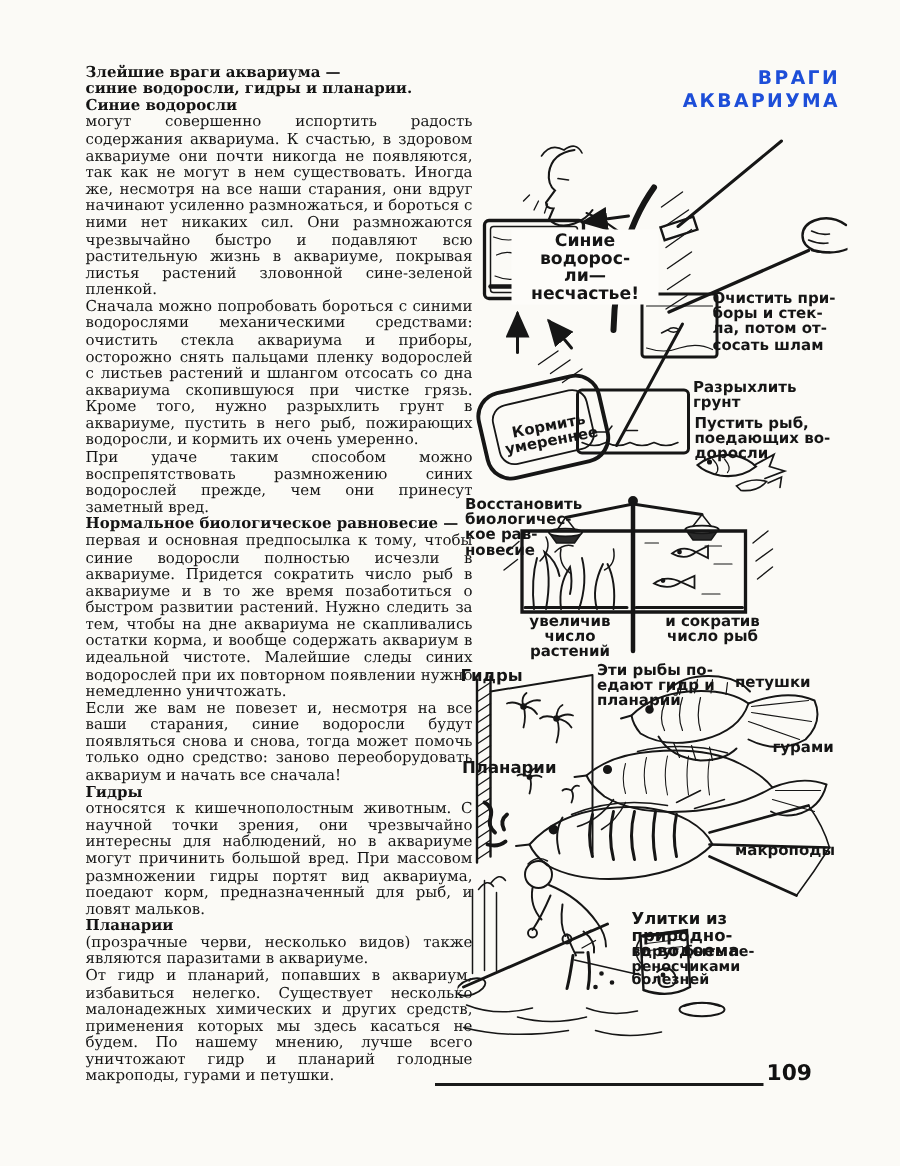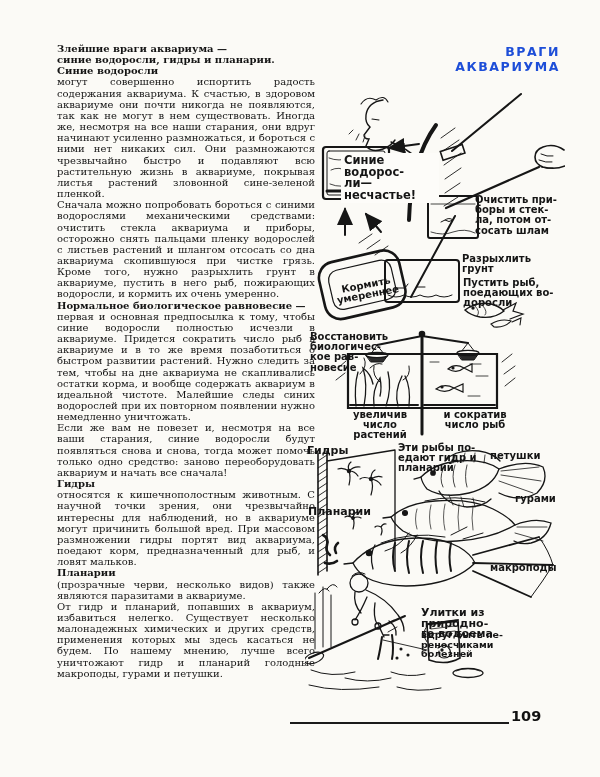--- a/index.html
+++ b/index.html
@@ -30,21 +30,21 @@
   .illo2{left:310px;top:328px;width:255px;height:110px;}
   .illo3{left:305px;top:443px;width:258px;height:258px;}
   .lbl{
     position:absolute;font-family:"DejaVu Sans", sans-serif;font-weight:bold;
     color:#151515;white-space:pre-line;
   }
   .lbl-11{font-size:11px;line-height:10.6px;}
   .lbl-10{font-size:10px;line-height:10.2px;}
   .lbl-9{font-size:9.5px;line-height:9.6px;}
   .algae-box{
-    background:#fdfcf9;text-align:left;padding:2px 3px;
+    background:#fdfcf9;text-align:center;padding:2px 3px;
     font-size:11.5px;line-height:11.5px;
   }
   .rot{transform:rotate(-11deg);}
   .t-right{text-align:left;}
   .t-center{text-align:center;}
   
   .footer-line{position:absolute;left:290px;top:722px;width:219px;height:2px;background:#1a1a1a;}
   .page-num{
     position:absolute;left:511px;top:708px;
     font-family:"DejaVu Sans", sans-serif;font-weight:bold;font-size:14.5px;color:#111;
@@ -55,20 +55,21 @@
 <body>
 
 <div class="page">
 
   <div class="col-text">
     <p class="head">Злейшие враги аквариума —</p>
     <p class="head">синие водоросли, гидры и планарии.</p>
     <p class="head">Синие водоросли</p>
     <p>могут совершенно испортить радость содержания аквариума. К счастью, в здоровом аквариуме они почти никогда не появляются, так как не могут в нем существовать. Иногда же, несмотря на все наши старания, они вдруг начинают усиленно размножаться, и бороться с ними нет никаких сил. Они размножаются чрезвычайно быстро и подавляют всю растительную жизнь в аквариуме, покрывая листья растений зловонной сине-зеленой пленкой.</p>
     <p>Сначала можно попробовать бороться с синими водорослями механическими средствами: очистить стекла аквариума и приборы, осторожно снять пальцами пленку водорослей с листьев растений и шлангом отсосать со дна аквариума скопившуюся при чистке грязь. Кроме того, нужно разрыхлить грунт в аквариуме, пустить в него рыб, пожирающих водоросли, и кормить их очень умеренно.</p>
+    <p>При удаче таким способом можно воспрепятствовать размножению синих водорослей прежде, чем они принесут заметный вред.</p>
     <p class="head">Нормальное биологическое равновесие —</p>
     <p>первая и основная предпосылка к тому, чтобы синие водоросли полностью исчезли в аквариуме. Придется сократить число рыб в аквариуме и в то же время позаботиться о быстром развитии растений. Нужно следить за тем, чтобы на дне аквариума не скапливались остатки корма, и вообще содержать аквариум в идеальной чистоте. Малейшие следы синих водорослей при их повторном появлении нужно немедленно уничтожать.</p>
     <p>Если же вам не повезет и, несмотря на все ваши старания, синие водоросли будут появляться снова и снова, тогда может помочь только одно средство: заново переоборудовать аквариум и начать все сначала!</p>
     <p class="head">Гидры</p>
     <p>относятся к кишечнополостным животным. С научной точки зрения, они чрезвычайно интересны для наблюдений, но в аквариуме могут причинить большой вред. При массовом размножении гидры портят вид аквариума, поедают корм, предназначенный для рыб, и ловят мальков.</p>
     <p class="head">Планарии</p>
     <p>(прозрачные черви, несколько видов) также являются паразитами в аквариуме.</p>
     <p>От гидр и планарий, попавших в аквариум, избавиться нелегко. Существует несколько малонадежных химических и других средств, применения которых мы здесь касаться не будем. По нашему мнению, лучше всего уничтожают гидр и планарий голодные макроподы, гурами и петушки.</p>
   </div>
 

